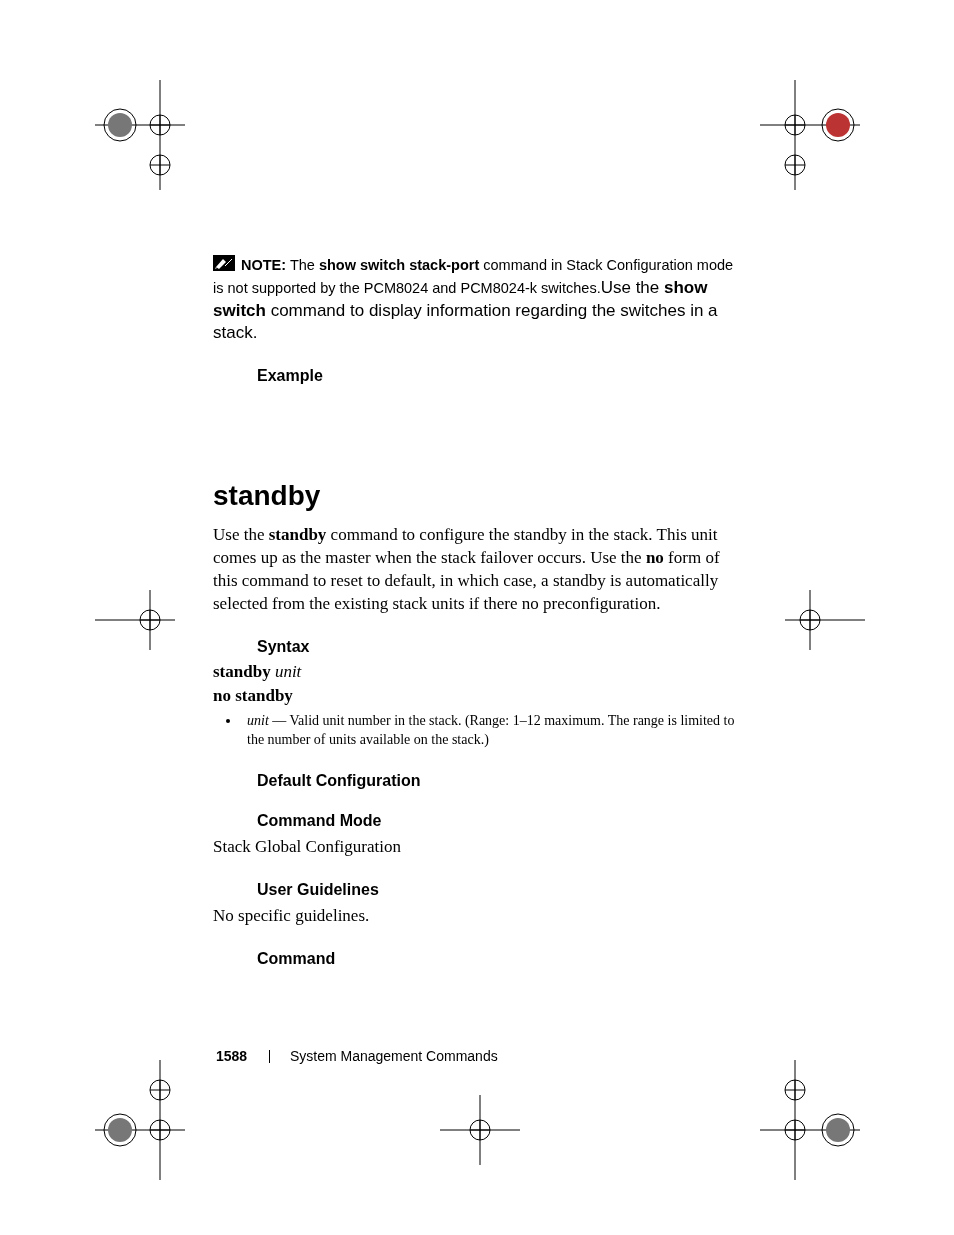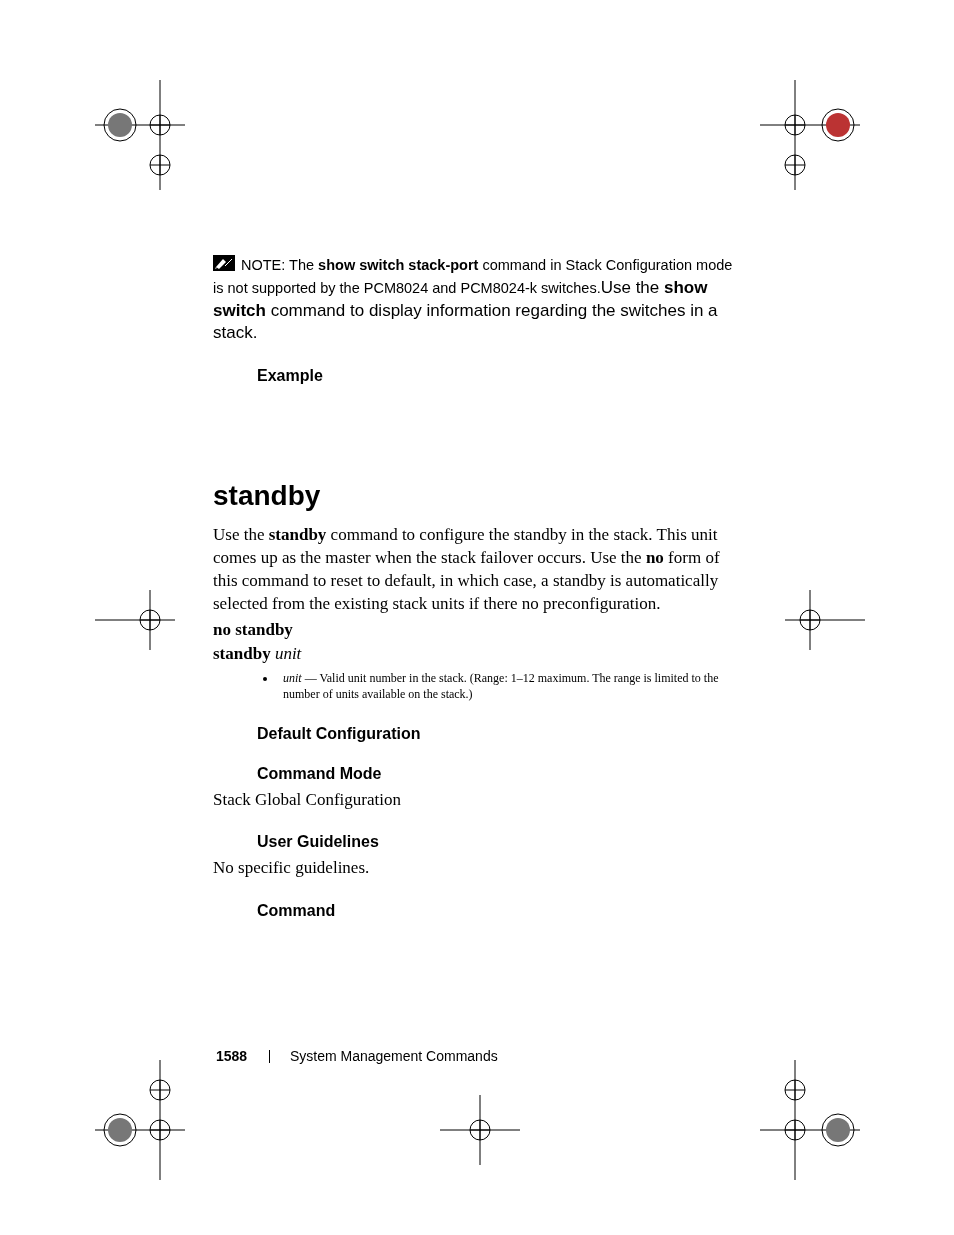--- a/index.html
+++ b/index.html
@@ -23,21 +23,21 @@
     font-family: Helvetica, Arial, sans-serif;
     font-size: 14.5px;
     line-height: 1.35;
     margin-bottom: 6px;
   }
   .note-block .note-icon {
     display: inline-block;
     vertical-align: middle;
     margin-right: 6px;
   }
-  .note-label { font-weight: normal; }
+  .note-label { font-weight: bold; }
   .note-bold { font-weight: bold; }
   .serif-tail {
     font-family: Liberation Sans, sans-serif;
     font-size: 17px;
     line-height: 1.35;
   }
   .serif-tail .bold { font-weight: bold; }
   .h-example, .h-sub {
     font-family: Helvetica, Arial, sans-serif;
     font-weight: bold;
@@ -65,24 +65,23 @@
     margin: 4px 0;
   }
   .syntax-line .kw { font-weight: bold; }
   .syntax-line .var { font-style: italic; }
   ul.bullets {
     margin: 6px 0 0 0;
     padding-left: 28px;
   }
   ul.bullets li {
     font-family: "Times New Roman", Times, serif;
-    font-size: 12px;
+    font-size: 14px;
     line-height: 1.35;
     padding-left: 6px;
-    margin-left: 36px;
   }
   ul.bullets li .var { font-style: italic; }
   .footer {
     position: absolute;
     left: 216px;
     top: 1048px;
     font-family: Helvetica, Arial, sans-serif;
     font-size: 14px;
   }
   .footer .pn { font-weight: bold; }
@@ -200,26 +199,27 @@
   </div>
 
   <div class="h-example">Example</div>
 
   <div class="h-command">standby</div>
 
   <div class="body">
     <span>Use the </span><span class="bold">standby</span><span> command to configure the standby in the stack. This unit comes up as the master when the stack failover occurs. Use the </span><span class="bold">no</span><span> form of this command to reset to default, in which case, a standby is automatically selected from the existing stack units if there no preconfiguration.</span>
   </div>
 
-  <div class="syntax-line">
-    <span class="kw">no standby</span>
-  </div>
+  <div class="h-sub">Syntax</div>
   <div class="syntax-line">
     <span class="kw">standby</span>
     <span class="var">unit</span>
+  </div>
+  <div class="syntax-line">
+    <span class="kw">no standby</span>
   </div>
   <ul class="bullets">
     <li>
       <span class="var">unit</span><span> — Valid unit number in the stack. (Range: 1–12 maximum. The range is limited to the number of units available on the stack.)</span>
     </li>
   </ul>
 
   <div class="h-sub">Default Configuration</div>
 
   <div class="h-sub">Command Mode</div>

